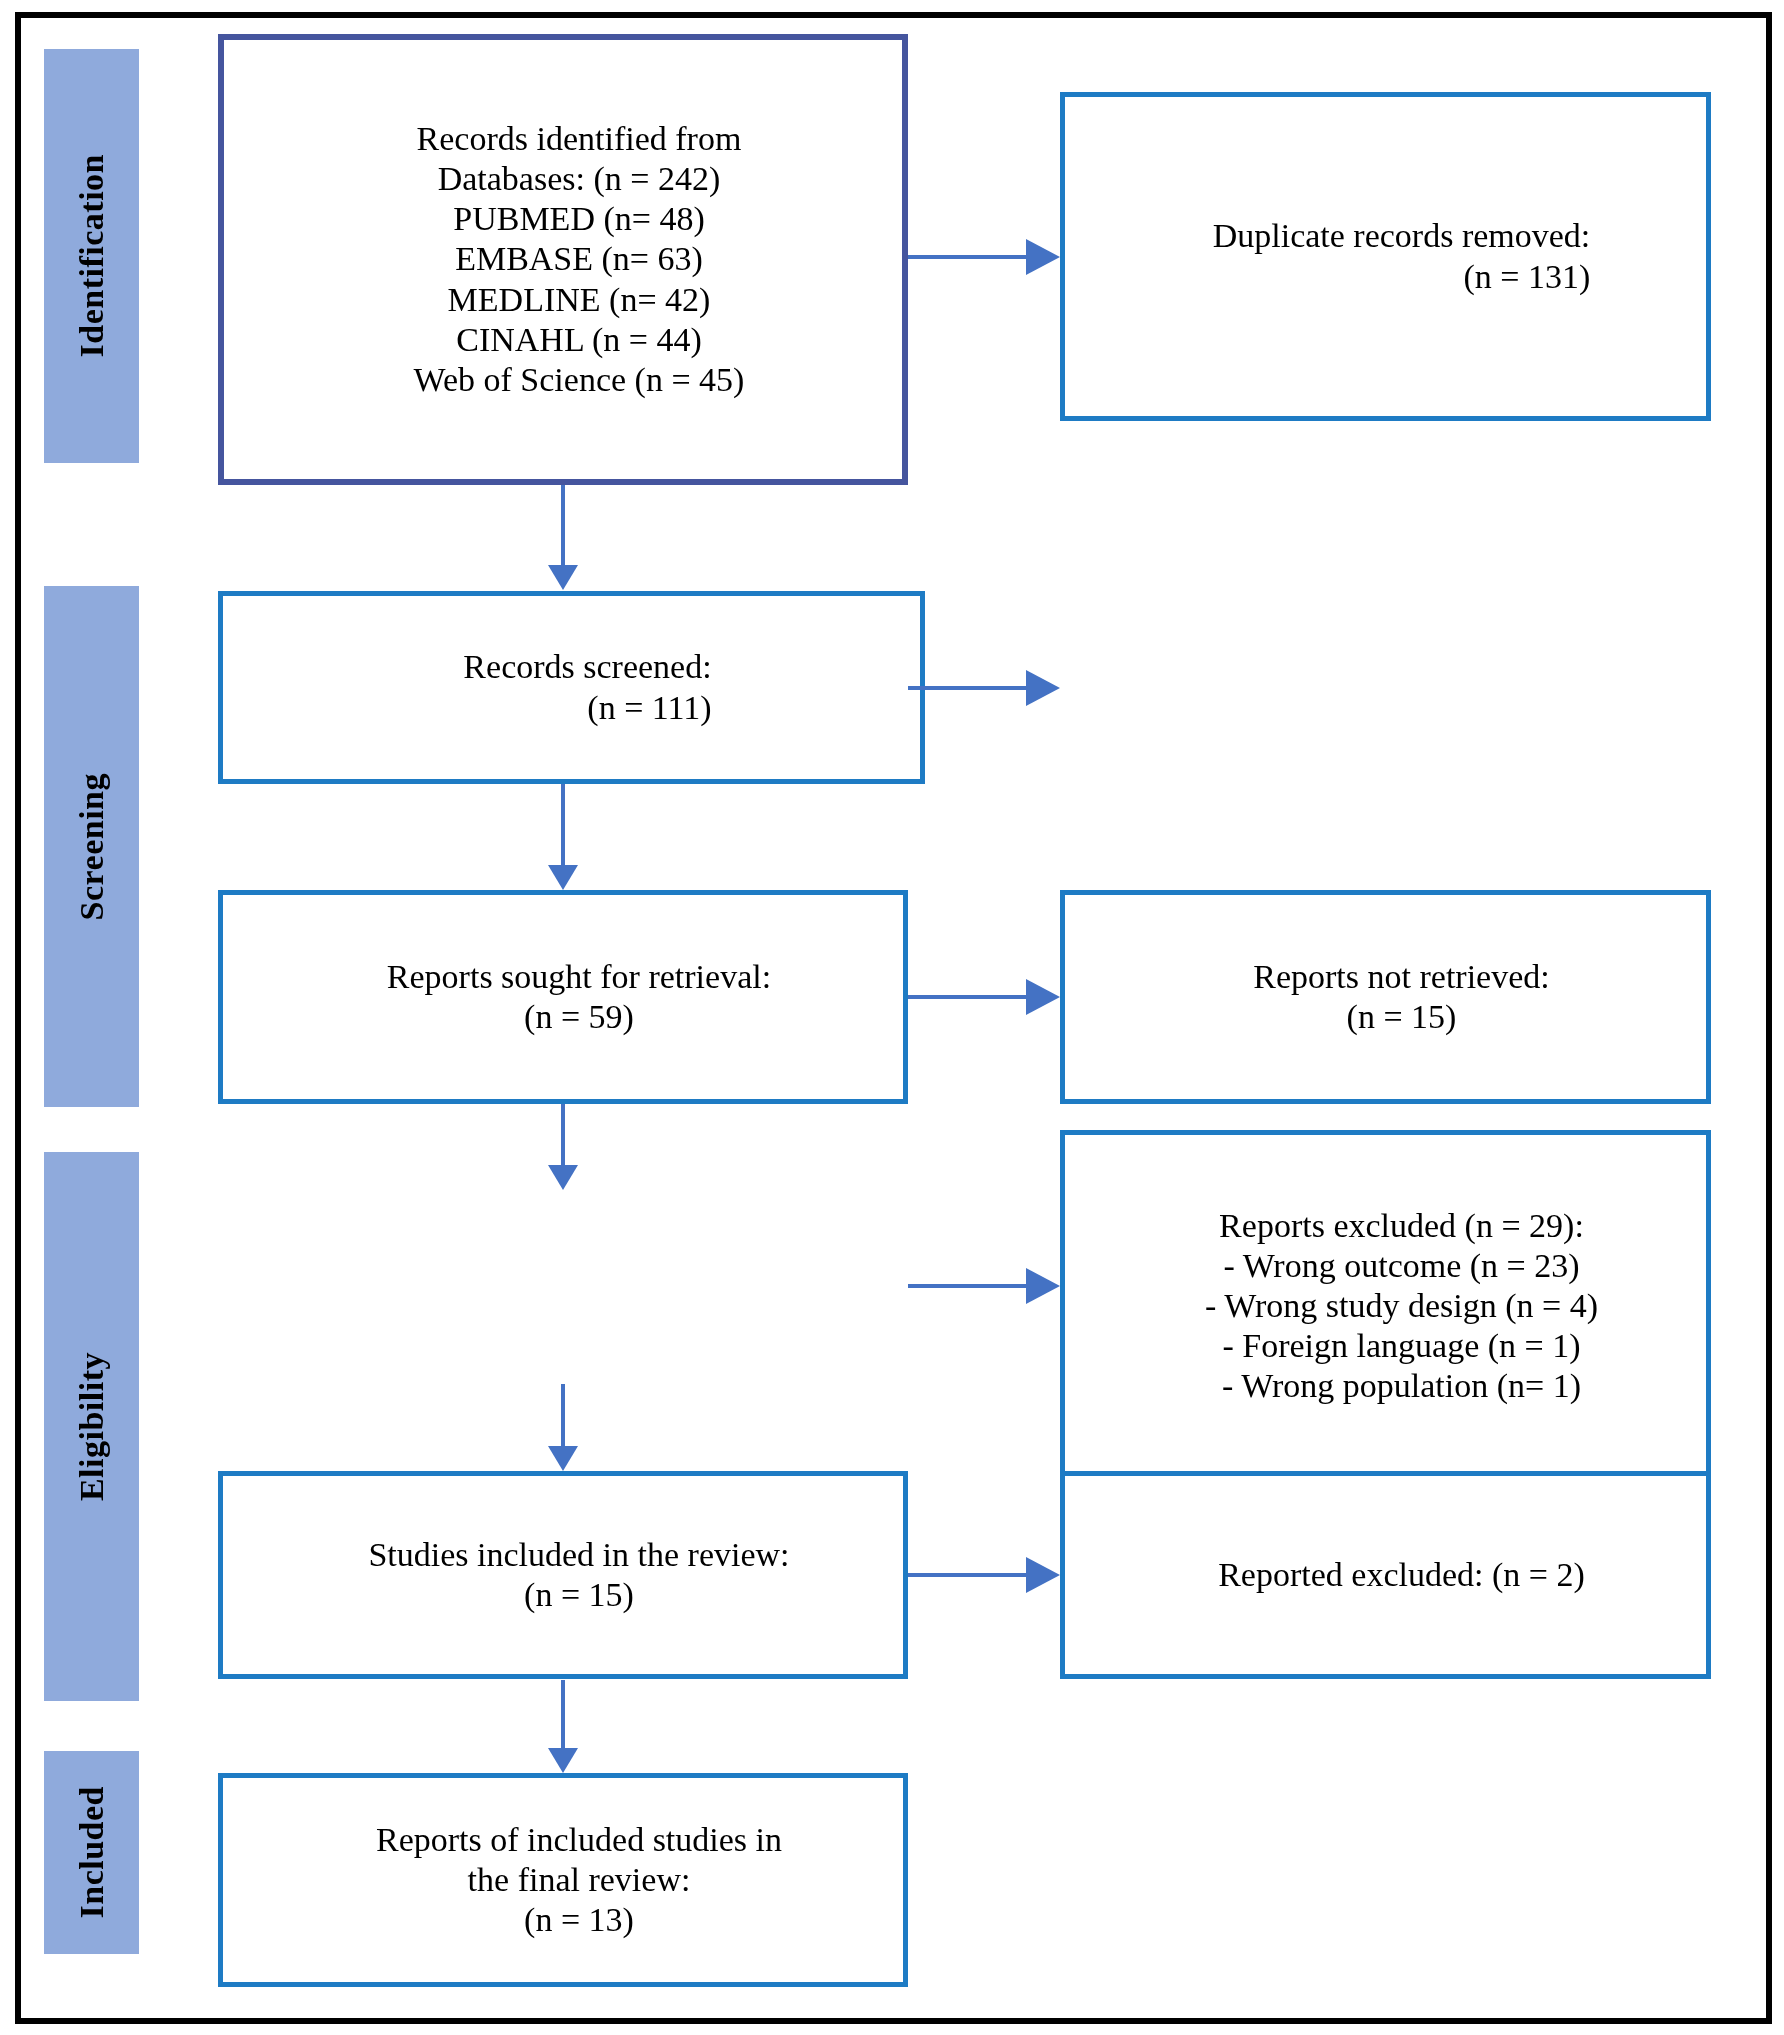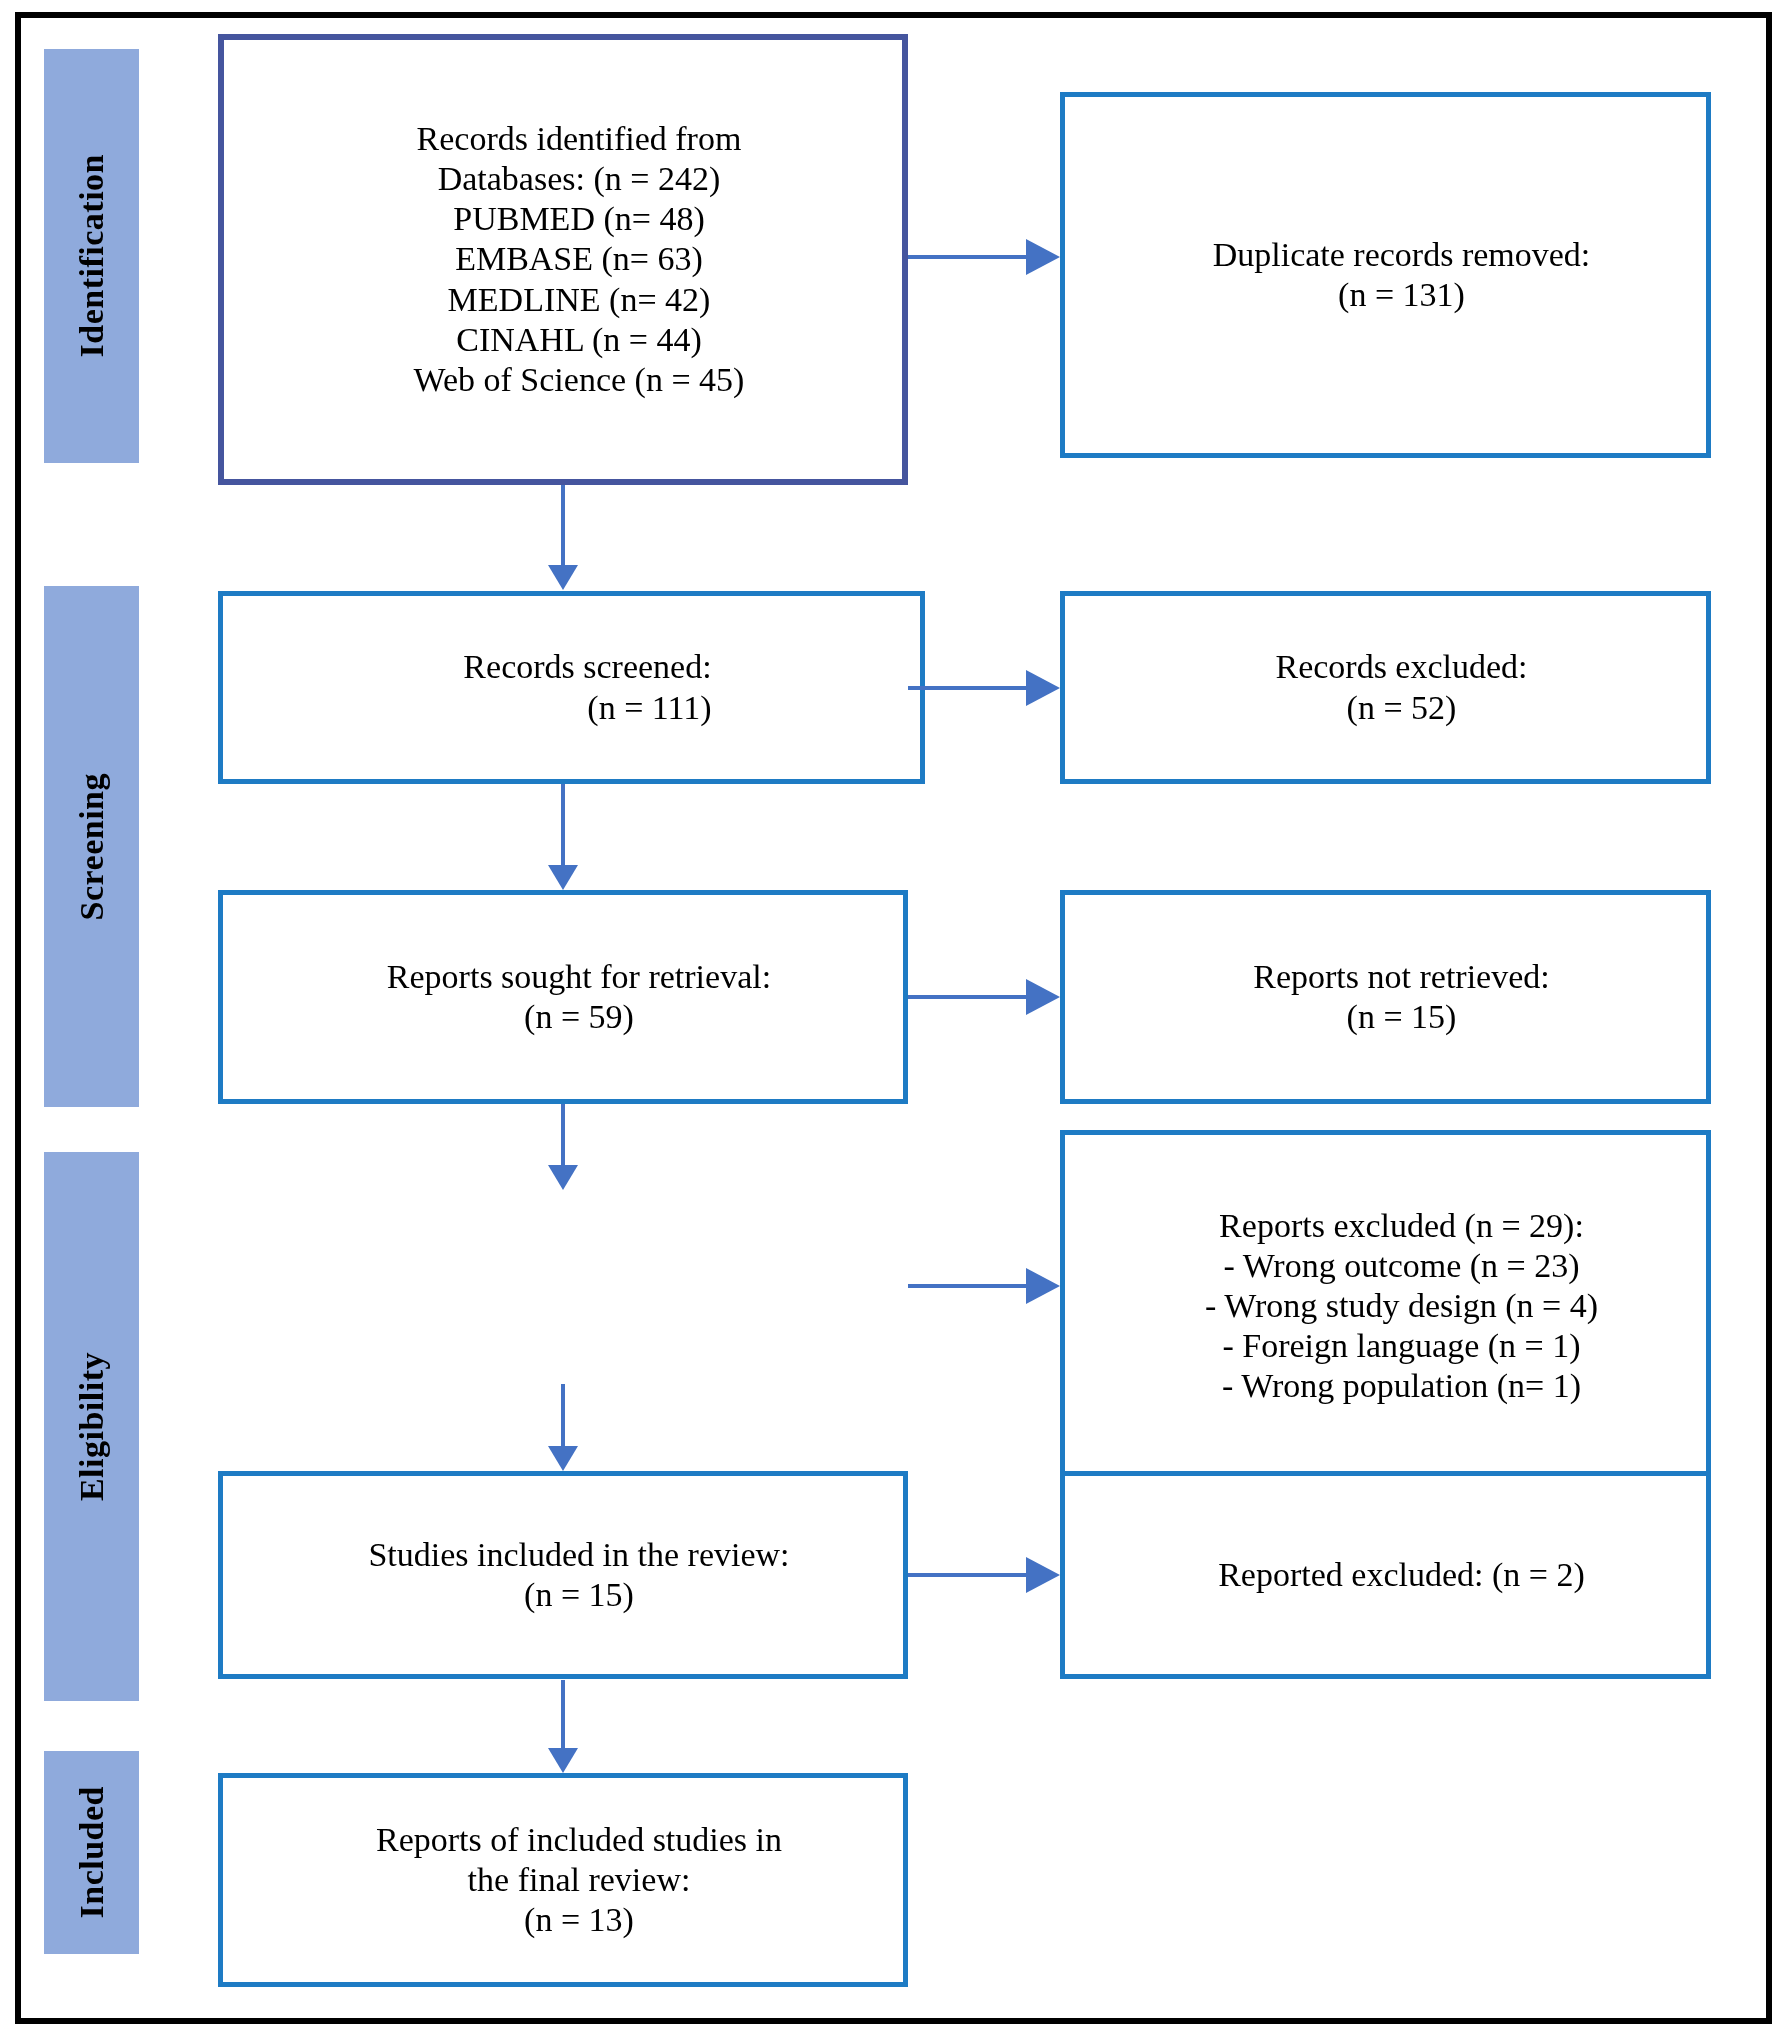--- a/index.html
+++ b/index.html
@@ -120,40 +120,36 @@
   <div class="box navy" style="left:218px; top:34px; width:690px; height:451px;">
     <div class="txt">Records identified from
 Databases: (n = 242)
 PUBMED (n= 48)
 EMBASE (n= 63)
 MEDLINE (n= 42)
 CINAHL (n = 44)
 Web of Science (n = 45)</div>
   </div>
 
-  <div class="box" style="left:1060px; top:92px; width:651px; height:366px;">
+  <div class="box" style="left:1060px; top:92px; width:651px; height:329px;text-align:right;">
     <div class="txt">Duplicate records removed:
 (n = 131)</div>
   </div>
 
   <div class="h-line" style="left:908px; top:255px; width:118px;"></div>
   <div class="arrow-right" style="left:1026px; top:239px;"></div>
 
   <div class="v-line" style="left:561px; top:485px; width:3.8px; height:83px;"></div>
   <div class="arrow-down" style="left:548px; top:565px;"></div>
 
   <div class="box" style="left:218px; top:591px; width:707px; height:193px;text-align:right;">
     <div class="txt">Records screened:
 (n = 111)</div>
   </div>
 
-  <div class="box" style="left:1060px; top:591px; width:651px; height:193px;">
-    <div class="txt">Records excluded:
-(n = 52)</div>
-  </div>
 
   <div class="h-line" style="left:908px; top:686px; width:118px;"></div>
   <div class="arrow-right" style="left:1026px; top:670px;"></div>
 
   <div class="v-line" style="left:561px; top:784px; width:3.8px; height:83px;"></div>
   <div class="arrow-down" style="left:548px; top:865px;"></div>
 
   <div class="box" style="left:218px; top:890px; width:690px; height:214px;">
     <div class="txt">Reports sought for retrieval:
 (n = 59)</div>

